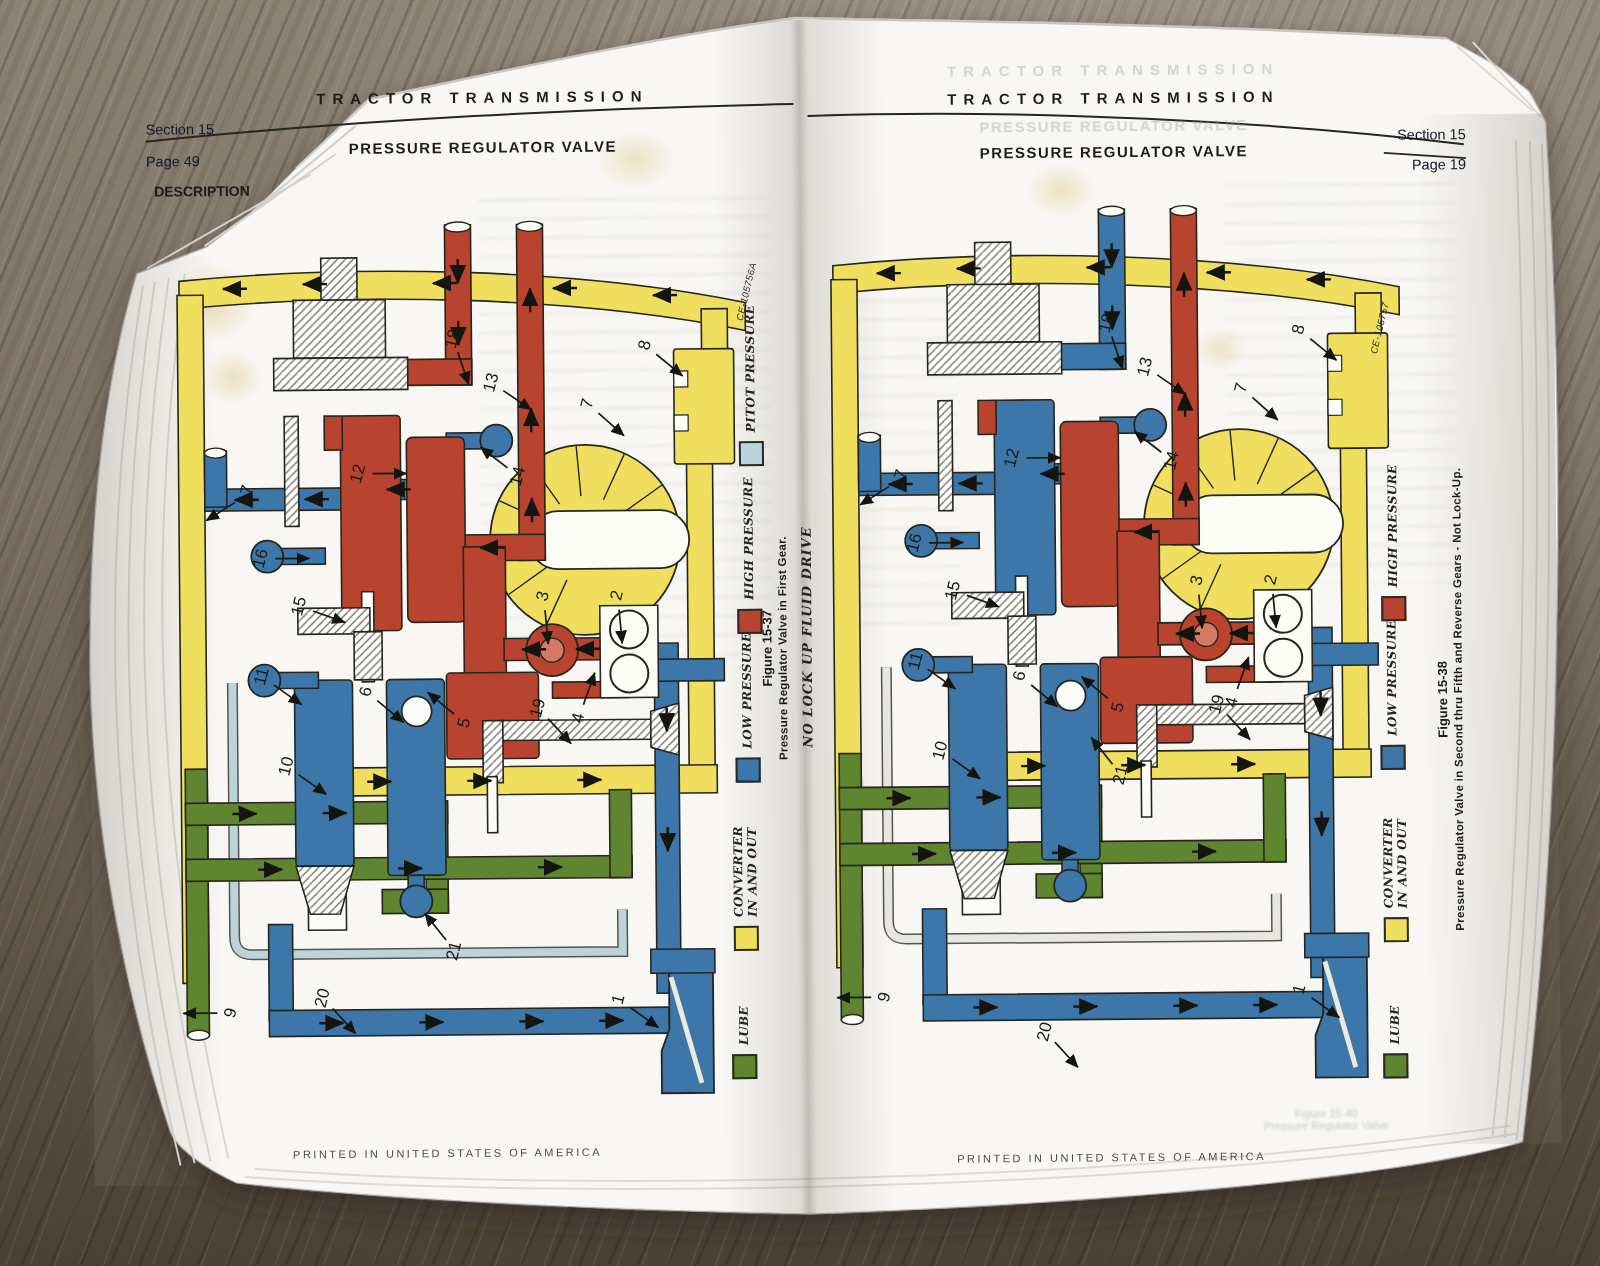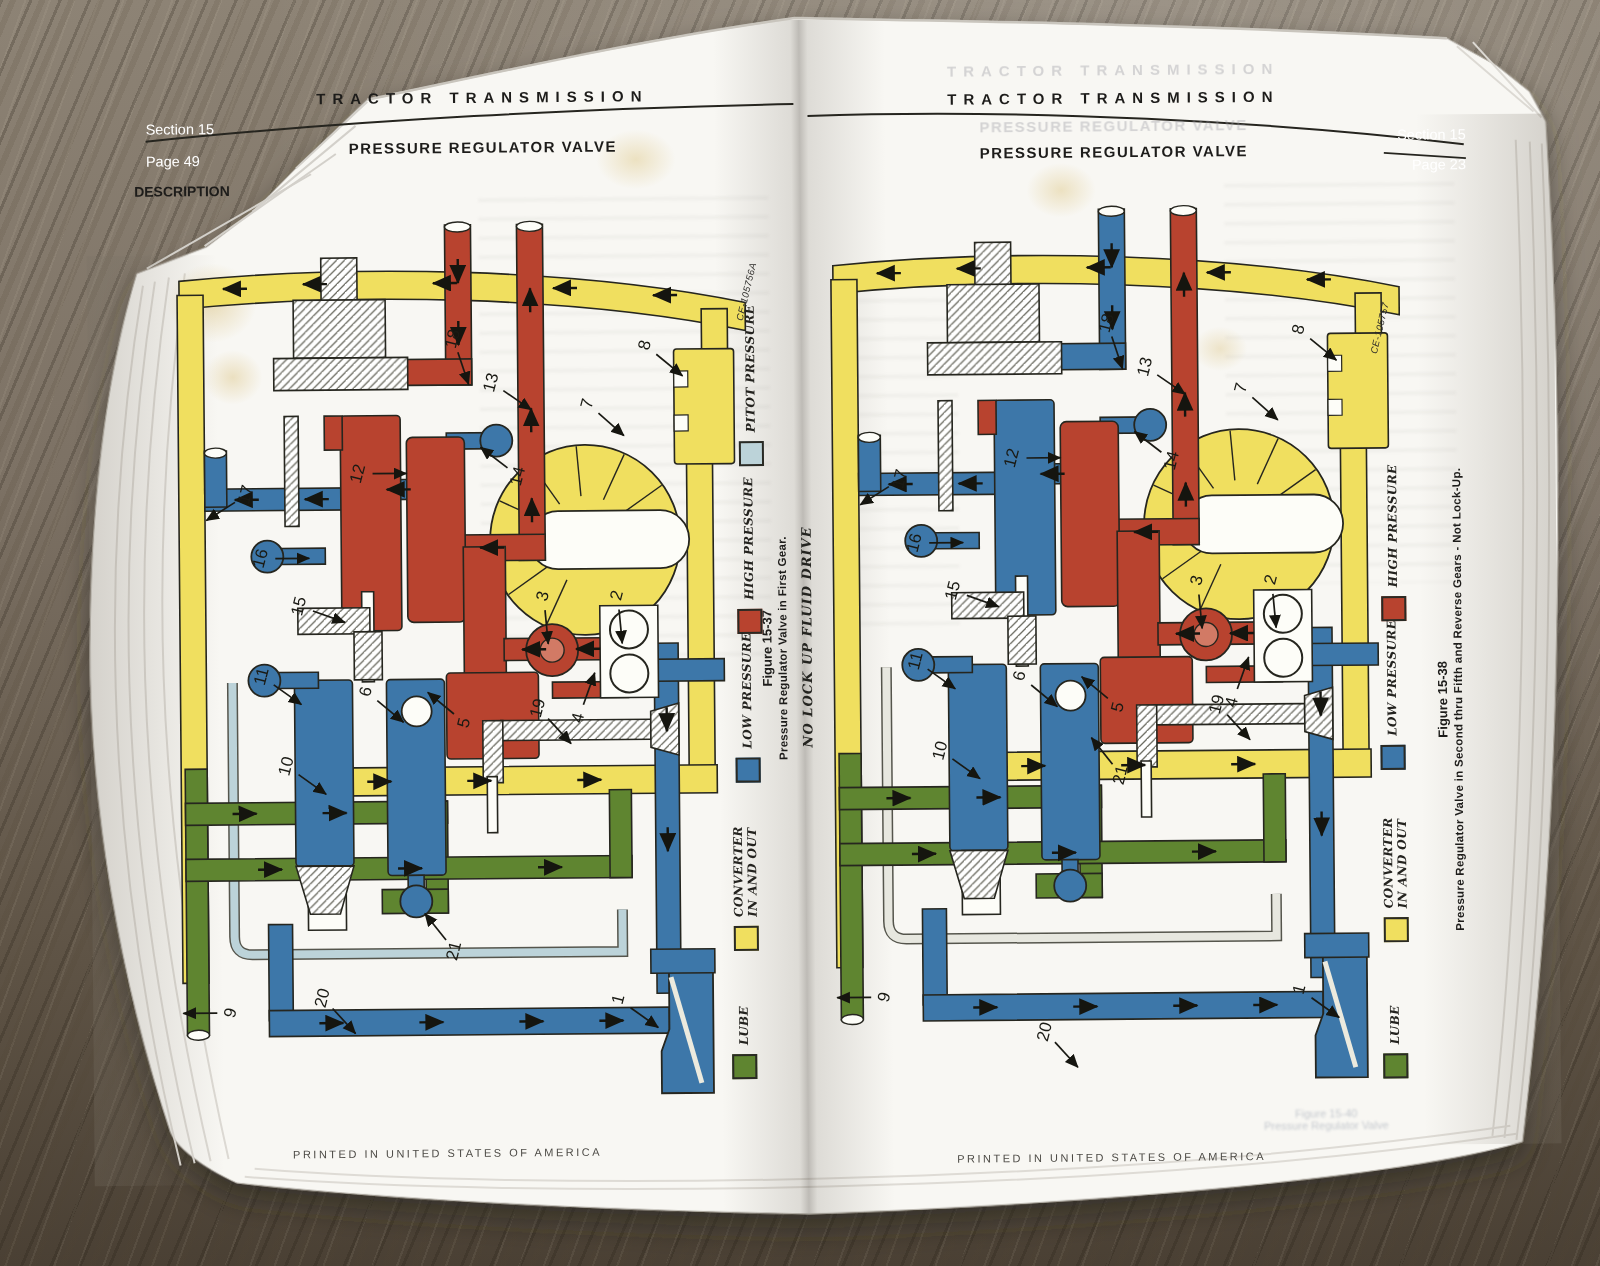--- a/index.html
+++ b/index.html
@@ -13,21 +13,21 @@
       repeating-linear-gradient(110deg, rgba(225,215,195,0.08) 0 2px, transparent 2px 23px),
       linear-gradient(180deg,#8d8375 0%,#7c7164 38%,#5e5345 76%,#4a4034 100%);
   }
   .scene{position:relative;width:1600px;height:1266px;}
   #book{position:absolute;left:0;top:0;width:1600px;height:1266px;transform:rotate(-0.5deg);transform-origin:50% 50%;}
   #book svg.bg{position:absolute;left:0;top:0;}
   .abs{position:absolute;}
   .hdr{position:absolute;color:#1d1c1a;font-weight:bold;white-space:nowrap;transform:translateX(-50%);}
   .running{font-size:15px;letter-spacing:7px;}
   .chap{font-size:15px;letter-spacing:1.5px;}
-  .meta{position:absolute;font-size:14.5px;color:#ffffff;white-space:nowrap;}
+  .meta{position:absolute;font-size:14.5px;color:#0f172a;white-space:nowrap;}
   .meta.r{transform:translateX(-100%);}
   .desc{position:absolute;font-size:14px;font-weight:bold;color:#1d1c1a;}
   .printed{position:absolute;transform:translateX(-50%);font-size:11px;letter-spacing:2.5px;color:#4c4a45;white-space:nowrap;}
   .diagram{position:absolute;width:620px;height:910px;}
   .rot{position:absolute;transform:translate(-50%,-50%) rotate(-90deg);white-space:nowrap;}
   .legend-item{display:flex;align-items:center;gap:9px;}
   .legend-swatch{width:21px;height:21px;border:2px solid #2a2a24;flex:0 0 auto;}
   .legend-label{font-family:"DejaVu Serif",serif;font-style:italic;font-weight:bold;font-size:12px;color:#24231f;letter-spacing:0.4px;white-space:pre-line;line-height:1.15;text-align:left;}
   .figcap{text-align:center;color:#1d1c1a;}
   .figcap .figname{font-size:13px;font-weight:bold;margin-bottom:2px;}
@@ -122,29 +122,29 @@
   <svg class="abs" style="left:0;top:0;" width="1600" height="220">
     <path d="M150,136 C360,116 600,106 798,104" fill="none" stroke="#26251f" stroke-width="2"></path>
     <path d="M812,116 C1030,110 1280,126 1468,150" fill="none" stroke="#26251f" stroke-width="2"></path>
     <path d="M1388,158 L1470,164" fill="none" stroke="#26251f" stroke-width="1.6"></path>
   </svg>
 
   <div class="hdr running" style="left:487px;top:86px;">TRACTOR TRANSMISSION</div>
   <div class="meta" style="left:150px;top:116px;">Section 15</div>
   <div class="hdr chap" style="left:487px;top:136px;">PRESSURE REGULATOR VALVE</div>
   <div class="meta" style="left:150px;top:148px;">Page 49</div>
-  <div class="desc" style="left:138px;top:178px;">DESCRIPTION</div>
+  <div class="desc" style="left:158px;top:178px;">DESCRIPTION</div>
   <div class="printed" style="left:443px;top:1144px;">PRINTED IN UNITED STATES OF AMERICA</div>
 
   <div class="hdr running ghost" style="left:1118px;top:64px;">TRACTOR TRANSMISSION</div>
   <div class="hdr running" style="left:1118px;top:92px;">TRACTOR TRANSMISSION</div>
   <div class="hdr chap ghost" style="left:1118px;top:120px;">PRESSURE REGULATOR VALVE</div>
   <div class="hdr chap" style="left:1118px;top:146px;">PRESSURE REGULATOR VALVE</div>
   <div class="meta r" style="left:1470px;top:132px;">Section 15</div>
-  <div class="meta r" style="left:1470px;top:162px;">Page 23</div>
+  <div class="meta r" style="left:1470px;top:162px;">Page 19</div>
   <div class="printed" style="left:1107px;top:1154px;">PRINTED IN UNITED STATES OF AMERICA</div>
   <div class="ghost-cap abs" style="left:1322px;top:1112px;">
     <div>Figure 15-40</div>
     <div>Pressure Regulator Valve</div>
   </div>
 
   <div id="diagram-left" class="diagram" style="left:148px;top:208px;"><svg width="620" height="910" viewBox="0 0 620 910" font-family="Liberation Sans, sans-serif">
           <defs>
             <pattern id="htL" width="8" height="8" patternUnits="userSpaceOnUse">
         <rect width="8" height="8" fill="#ffffff"></rect>

